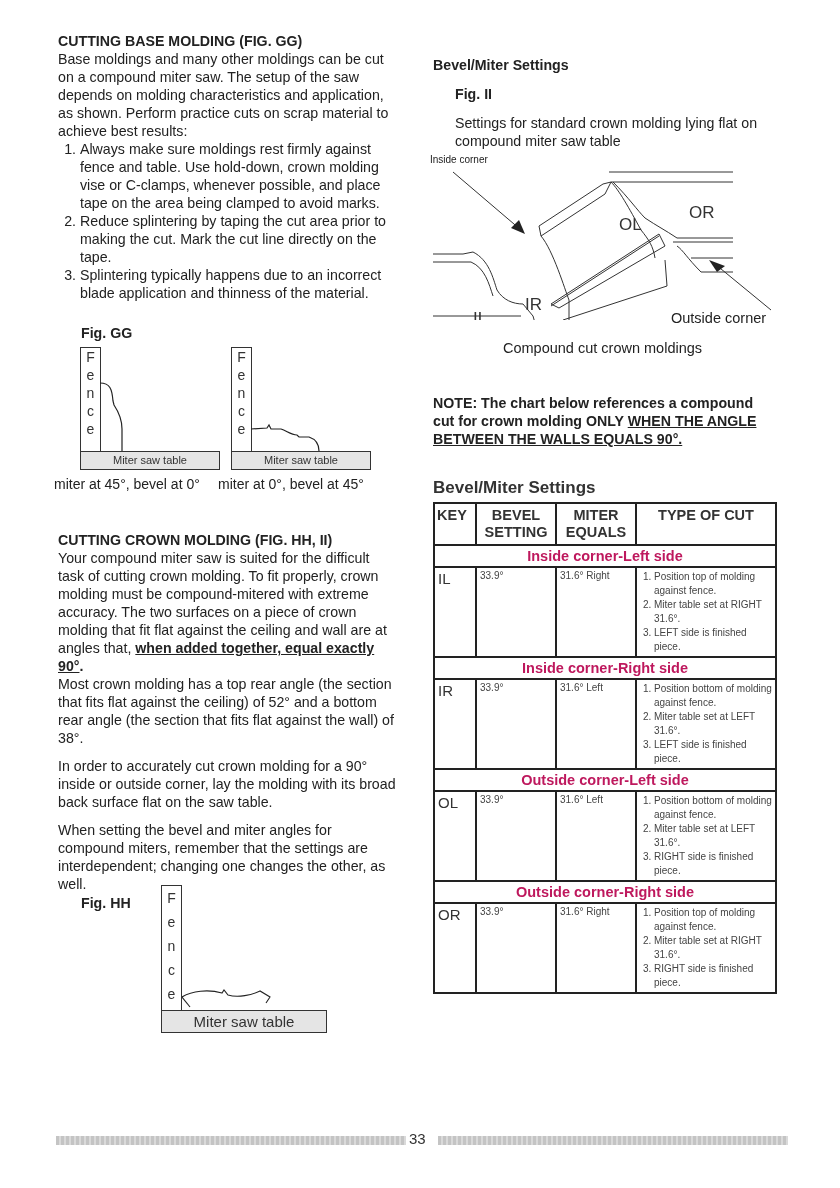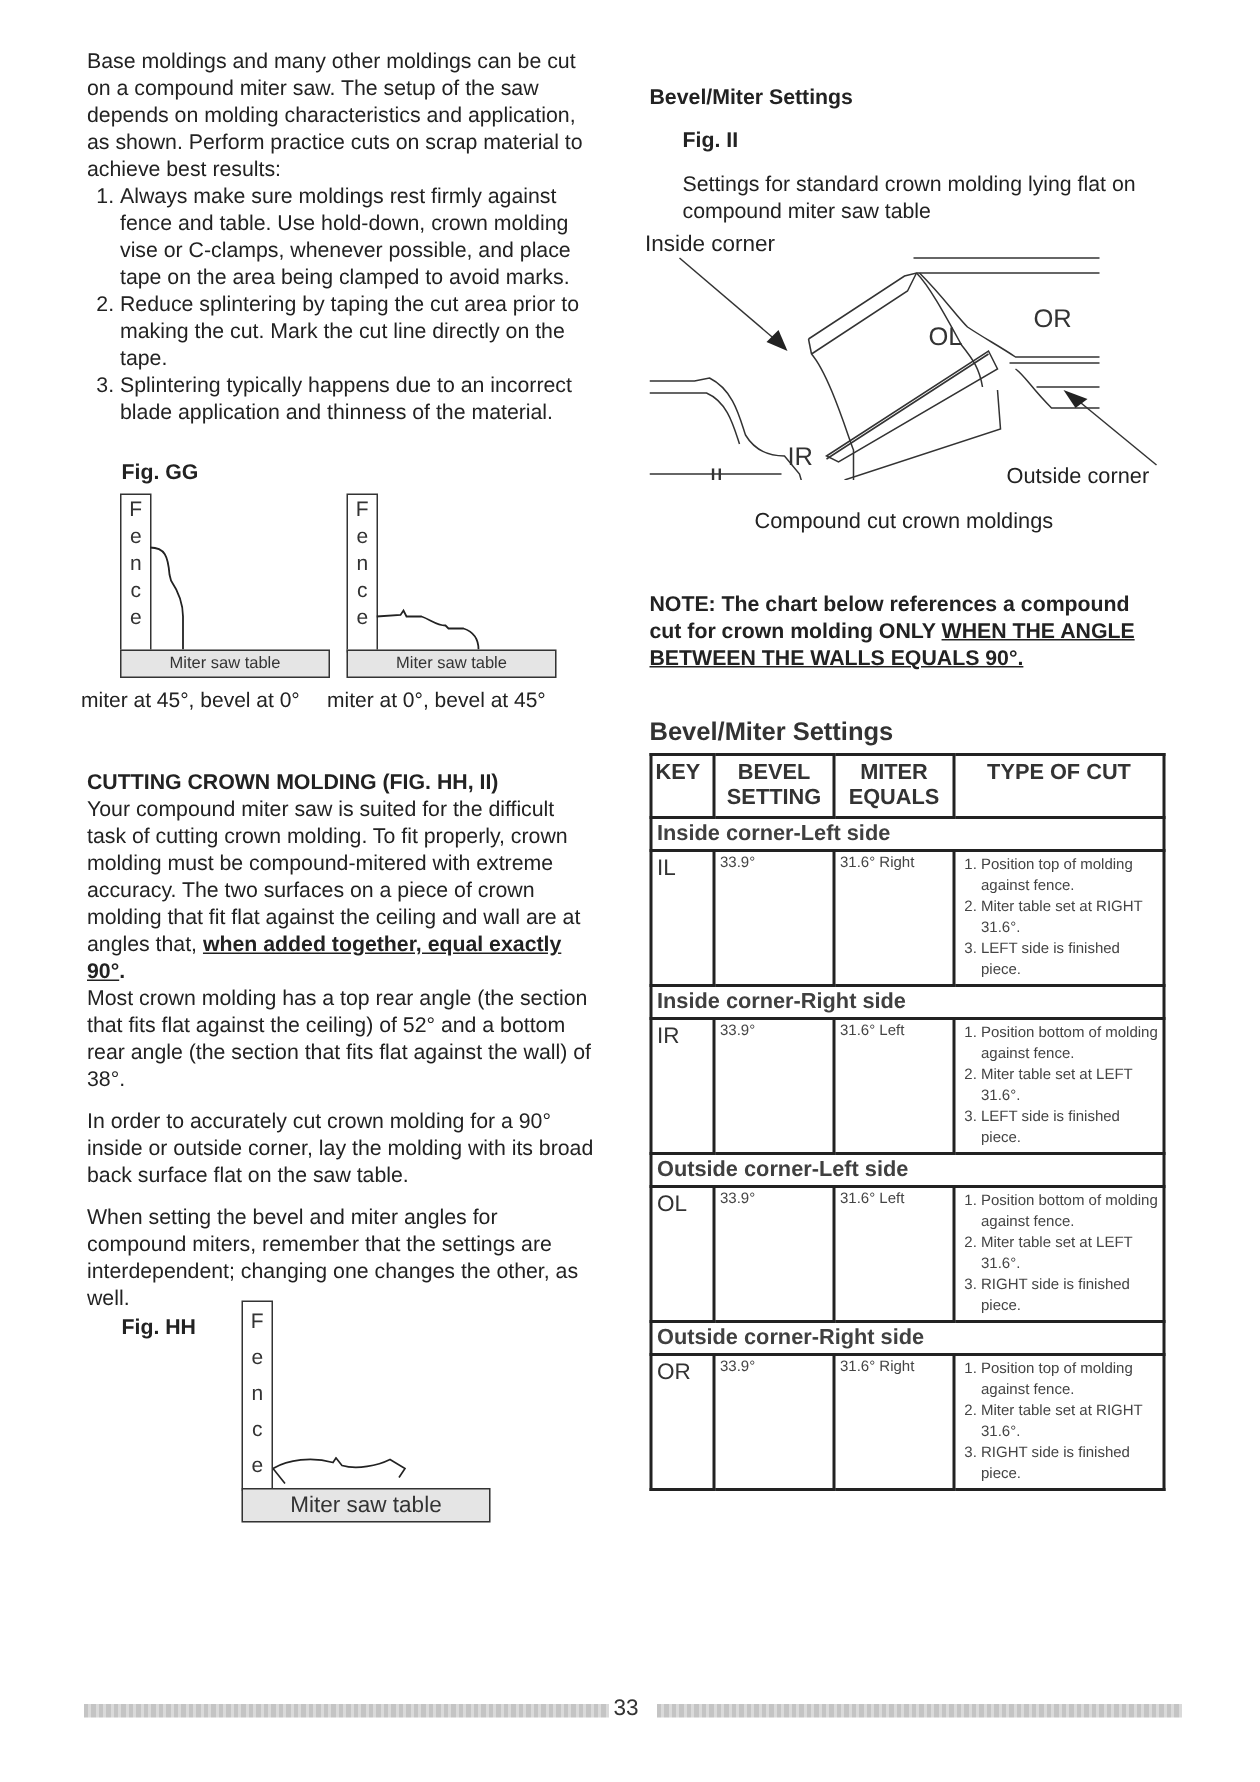--- a/index.html
+++ b/index.html
@@ -20,32 +20,33 @@
   .fence { position: absolute; border: 1px solid #333; width: 19px; background: #fff;
            font-size: 14px; text-align: center; line-height: 18px; color: #333; }
   .table-base { position: absolute; border: 1px solid #333; height: 17px; background:#e5e5e5;
                 font-size: 11px; text-align: center; line-height: 17px; color: #333; }
 
   .section-title { font-size: 17px; font-weight: bold; color: #333; margin: 0 0 4px 0; }
   table.settings { border-collapse: collapse; width: 344px; font-size: 10px; color: #444; }
   table.settings td, table.settings th { border: 2px solid #222; vertical-align: top; padding: 2px 3px; }
   table.settings th { font-size: 14.5px; font-weight: bold; color: #333; text-align: center; line-height: 17px; padding: 3px 2px; }
   table.settings th.left { text-align: left; }
-  td.group { text-align: left; font-size: 14.5px; font-weight: bold; color: #404040; padding: 2px 4px; }
+  td.group { text-align: center; font-size: 14.5px; font-weight: bold; color: #be185d; padding: 2px 4px; }
   td.key { font-size: 15px; color: #333; width: 34px; }
   td.bevel { width: 72px; }
   td.miter { width: 72px; }
   td.cut ol { margin: 0; padding-left: 14px; line-height: 14px; }
   .footer-band { position: absolute; top: 1136px; height: 9px; background: repeating-linear-gradient(90deg,#c4c4c4 0 3px,#dadada 3px 5px); }
   .page-num { position: absolute; top: 1130px; left: 409px; font-size: 15px; color: #333; }
 </style>
 </head>
 <body>
 
 <div class="col-left">
+  <p class="h">CUTTING BASE MOLDING (FIG. GG)</p>
   <p class="p">Base moldings and many other moldings can be cut on a compound miter saw. The setup of the saw depends on molding characteristics and application, as shown. Perform practice cuts on scrap material to achieve best results:</p>
   <ol class="steps">
     <li>Always make sure moldings rest firmly against fence and table. Use hold-down, crown molding vise or C-clamps, whenever possible, and place tape on the area being clamped to avoid marks.</li>
     <li>Reduce splintering by taping the cut area prior to making the cut. Mark the cut line directly on the tape.</li>
     <li>Splintering typically happens due to an incorrect blade application and thinness of the material.</li>
   </ol>
   <div class="fig-label">Fig. GG</div>
 
   <div class="figgg">
 
@@ -99,21 +100,21 @@
     <div class="table-base" style="left:103px;top:117px;width:164px;height:21px;line-height:21px;font-size:15px;">Miter saw table</div>
   </div>
 </div>
 
 <div class="col-right">
   <p class="h" style="margin-top:24px;">Bevel/Miter Settings</p>
   <div class="fig-label" style="margin:12px 0 0 22px;">Fig. II</div>
   <p class="p" style="margin:12px 0 0 22px;width:340px;">Settings for standard crown molding lying flat on compound miter saw table</p>
 
   <div style="position:relative;height:190px;">
-    <div class="caption" style="position:absolute;left:-3px;top:4px;font-size:15px;">Inside corner</div>
+    <div class="caption" style="position:absolute;left:-3px;top:4px;font-size:10px;">Inside corner</div>
     <svg style="position:absolute;left:0;top:0" width="360" height="170">
       <g stroke="#333" fill="none" stroke-width="1">
 
         <path d="M20 22 L88 80"></path>
         <polygon points="78,78 92,84 86,70" fill="#222" stroke="none"></polygon>
 
         <path d="M106 76 L170 34 L178 32 C186 40 196 58 208 80 C216 90 220 96 222 108"></path>
         <path d="M108 86 L172 44 L178 32"></path>
         <path d="M106 76 L108 86"></path>
 

